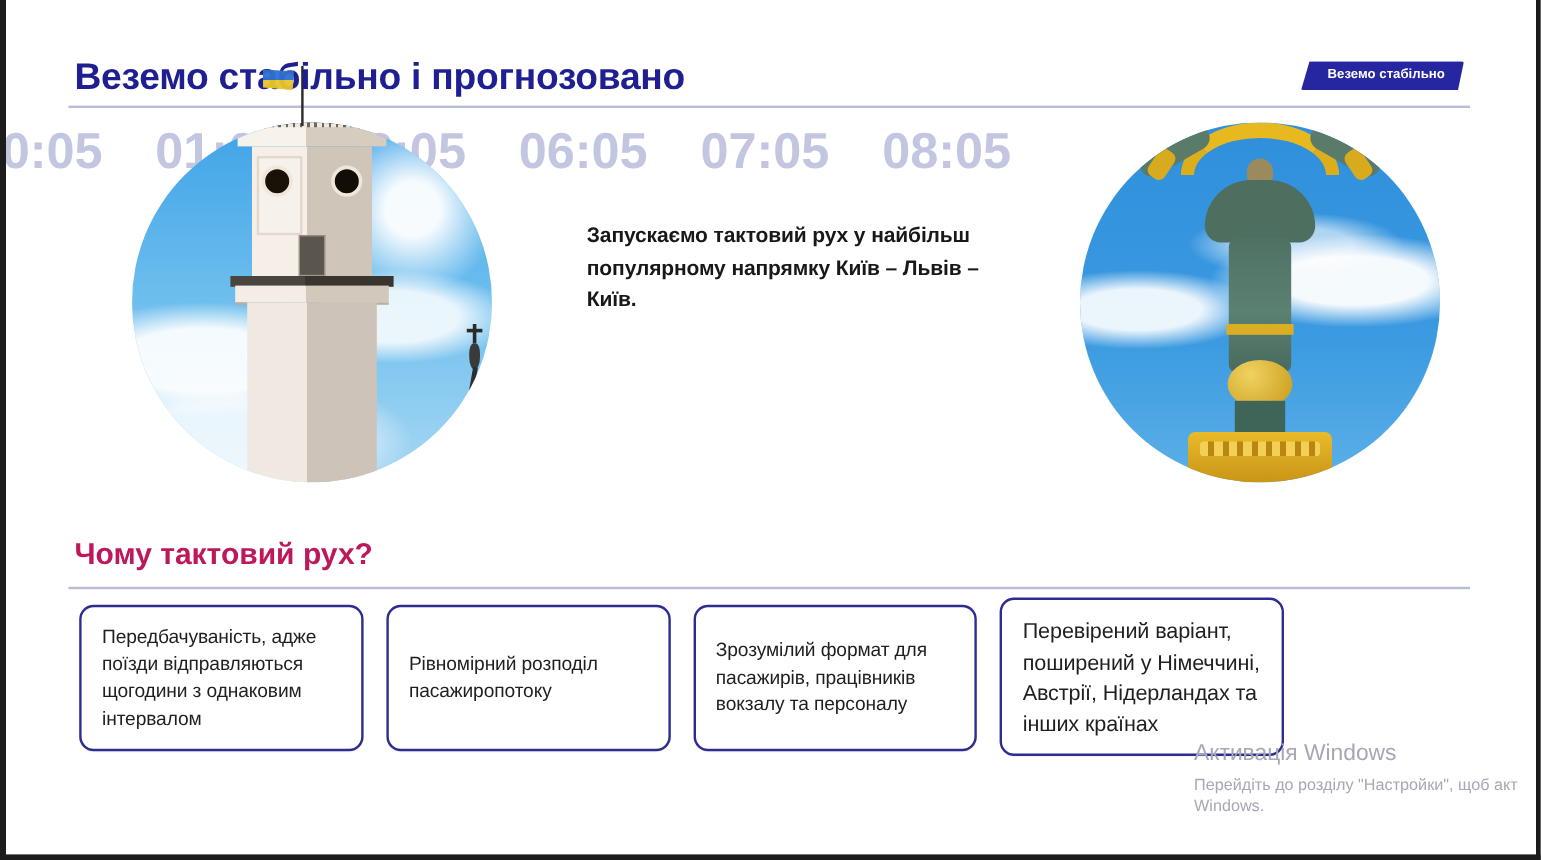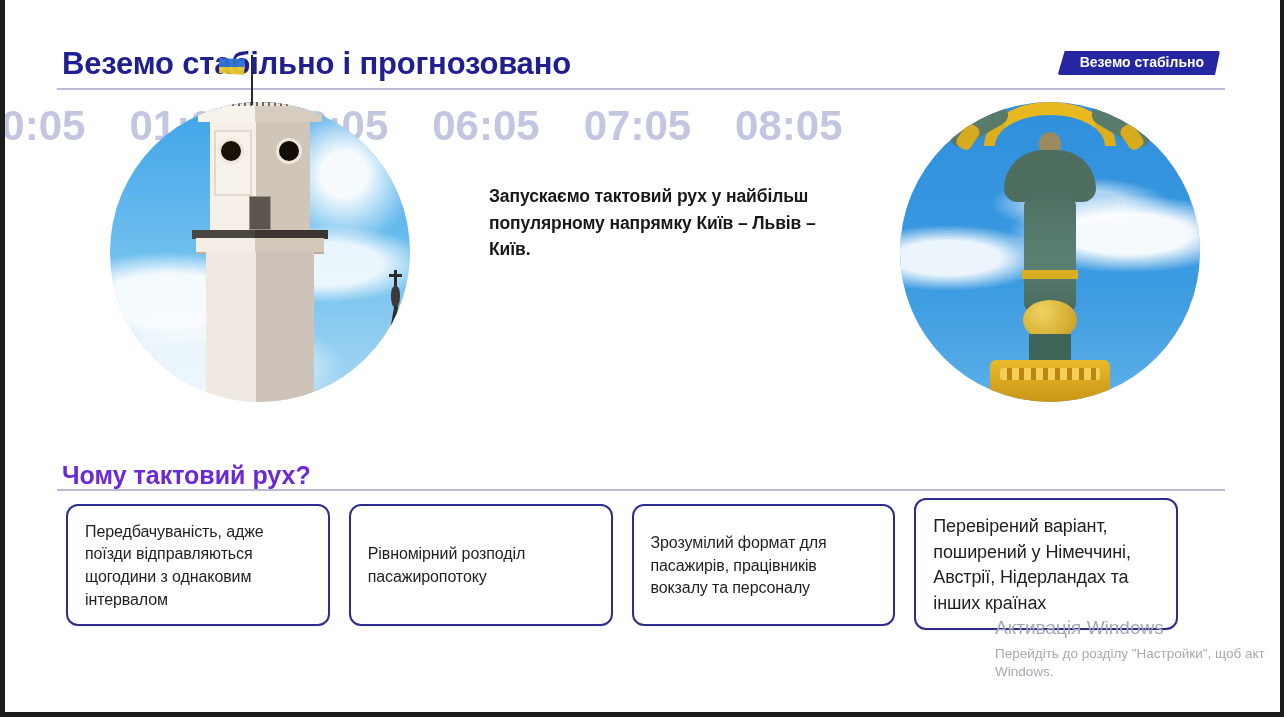--- a/index.html
+++ b/index.html
@@ -50,21 +50,21 @@
   }
 
   .badge {
     position: absolute;
     right: 64px;
     top: 51px;
     height: 24px;
     padding: 0 16px 0 22px;
     background: #2626a0;
     color: #ffffff;
-    font-size: 14px;
+    font-size: 11px;
     font-weight: bold;
     line-height: 22px;
     white-space: nowrap;
     z-index: 32;
     clip-path: polygon(7px 0, 100% 0, calc(100% - 5px) 100%, 0 100%);
     border-radius: 2px;
   }
 
   
   .times {
@@ -257,42 +257,42 @@
     font-size: 17.5px;
     color: #2a2d30;
     line-height: 1.54;
     letter-spacing: -0.1px;
   }
 
   
   .section-title {
     position: absolute;
     left: 62px;
-    top: 461px;
+    top: 448px;
     font-size: 25px;
     font-weight: bold;
-    color: #6d28d9;
+    color: #be185d;
     z-index: 25;
   }
   .rule-mid {
     position: absolute;
     left: 57px;
     top: 489px;
     width: 1168px;
     height: 2px;
     background: #b9bcd6;
     z-index: 12;
   }
 
   
   .cards {
     position: absolute;
     left: 66px;
     top: 504px;
-    width: 1112px;
+    width: 1004px;
     height: 130px;
     display: flex;
     align-items: flex-start;
     gap: 19px;
     z-index: 26;
   }
   .card {
     flex: 1 1 0;
     min-height: 122px;
     background: #ffffff;

